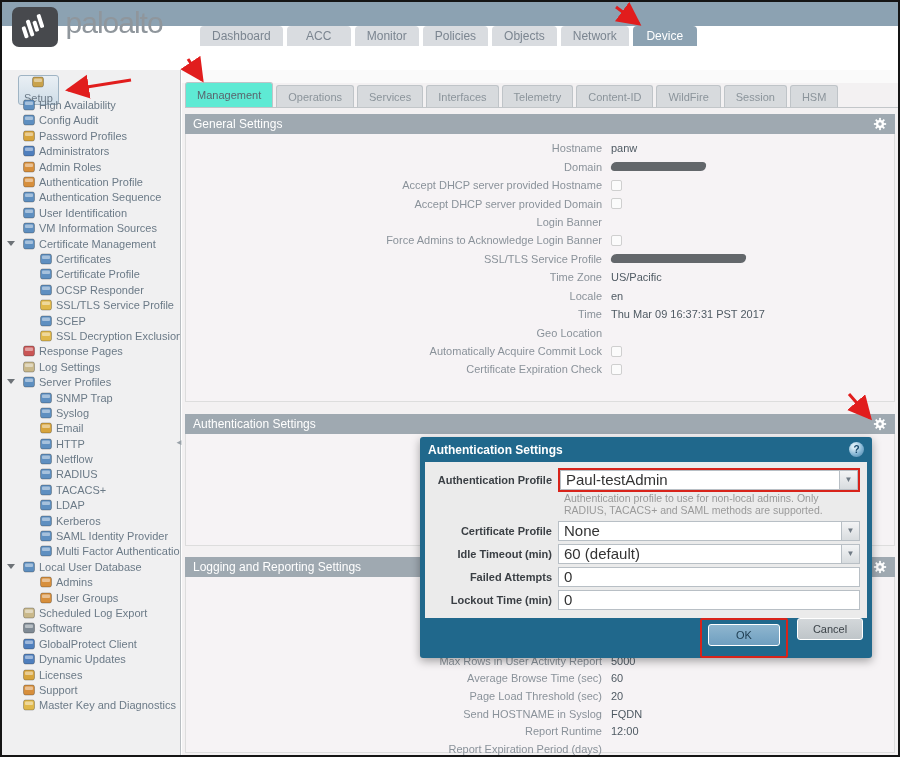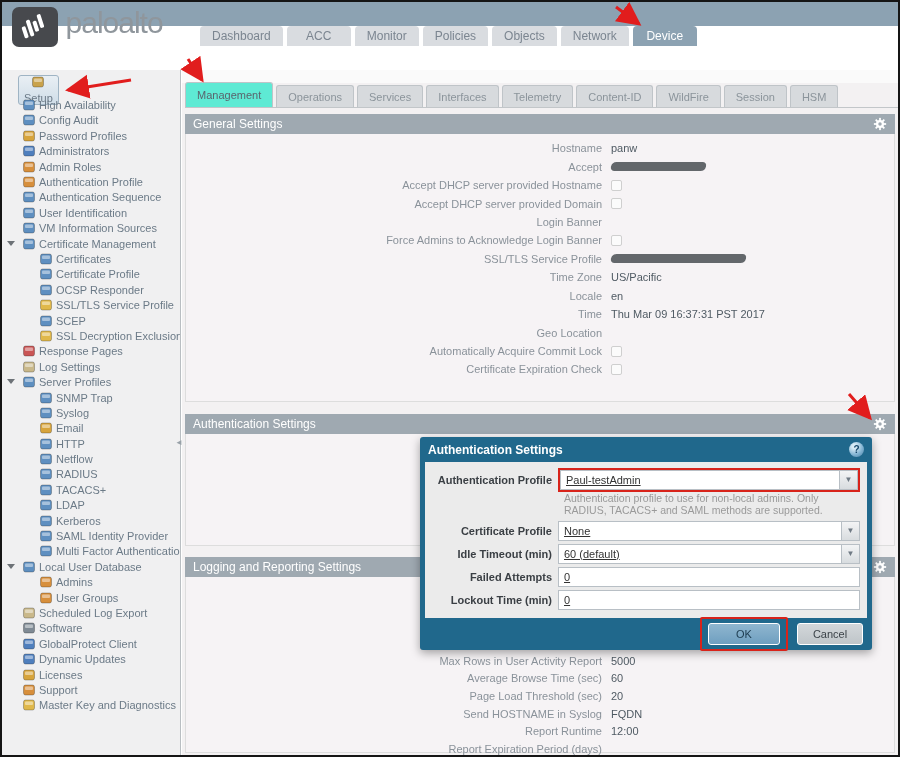--- a/index.html
+++ b/index.html
@@ -69,27 +69,27 @@
   .dialog { position:absolute; left:418px; top:435px; width:452px; background:#20688c;
     border-radius:3px; box-shadow:0 3px 10px rgba(0,0,0,.35); z-index:5; padding:0 5px; }
   .dlg-title { height:25px; display:flex; justify-content:space-between; align-items:center;
     color:#fff; font-size:12px; font-weight:bold; padding:0 3px; }
   .help-icon { width:15px; height:15px; border-radius:50%; background:radial-gradient(circle at 35% 30%, #d9ecf7 15%, #7db0d0 60%, #4c7fa2);
     color:#16486b; font-size:10px; font-weight:bold; display:flex; align-items:center; justify-content:center; }
   .dlg-body { background:#ebebeb; padding:7px 7px 6px 7px; }
   .dlg-row { display:flex; align-items:center; margin-bottom:2px; height:21px; }
   .dlg-label { width:126px; text-align:right; font-size:11px; font-weight:bold; color:#3a3f44; padding-right:6px; flex:none; }
   .dlg-ctrl { flex:1; display:flex; height:20px; background:#fff; border:1px solid #b8bfc5; }
-  .dlg-ctrl .val { flex:1; font-size:11px; color:#333; line-height:18px; padding:0 5px; overflow:hidden;text-decoration:underline; }
+  .dlg-ctrl .val { flex:1; font-size:15px; color:#333; line-height:18px; padding:0 5px; overflow:hidden; }
   .dd-arrow { width:18px; border-left:1px solid #b8bfc5; background:linear-gradient(#f3f4f5,#d8dcdf);
     display:flex; align-items:center; justify-content:center; font-size:8px; color:#6f7a84; }
   .red-box { border:2px solid #d8231a; flex:1; display:flex; }
   .red-box .dlg-ctrl { border:1px solid #b8bfc5; }
   .dlg-help { margin-left:132px; font-size:10.5px; color:#9a9a9a; line-height:12px; margin-bottom:4px; max-width:300px; }
-  .dlg-footer { height:32px; display:flex; justify-content:flex-end; align-items:center; padding-right:4px; gap:9px; }
+  .dlg-footer { height:40px; display:flex; justify-content:flex-end; padding-right:4px; gap:9px; }
   .btn { height:22px; border:1px solid #fff; border-radius:3px; font-size:11px; text-align:center; line-height:20px; cursor:pointer; }
   .btn-ok { width:72px; background:linear-gradient(#8fb6cf,#6f9fc0); color:#1d3c50; }
   .btn-cancel { width:66px; background:linear-gradient(#d3d7da,#bfc5c9); color:#3c4349; }
   .ok-red-wrap { border:2px solid #d8231a; padding:4px 6px; border-radius:2px; }
 
   
   .arrows { position:absolute; left:0; top:0; width:900px; height:757px; z-index:10; pointer-events:none; }
 </style>
 </head>
 <body>
@@ -610,21 +610,21 @@
         </span>
     </div>
     <div class="sec-body" id="general-body">
         <div class="frow">
           <span class="flabel">Hostname</span>
           <span class="fval">
             <span>panw</span>
           </span>
         </div>
         <div class="frow">
-          <span class="flabel">Accept</span>
+          <span class="flabel">Domain</span>
           <span class="fval">
             <span class="redact" style="width: 95px;"></span>
           </span>
         </div>
         <div class="frow">
           <span class="flabel">Accept DHCP server provided Hostname</span>
           <span class="fval">
             <span class="cbx"></span>
           </span>
         </div>

